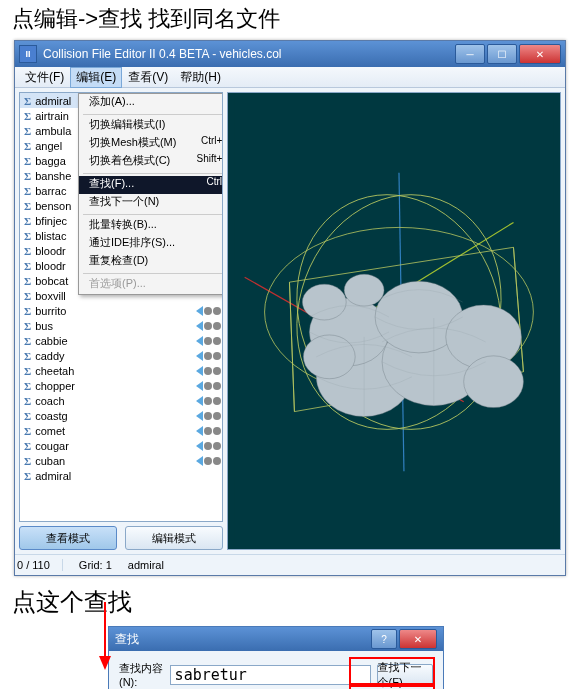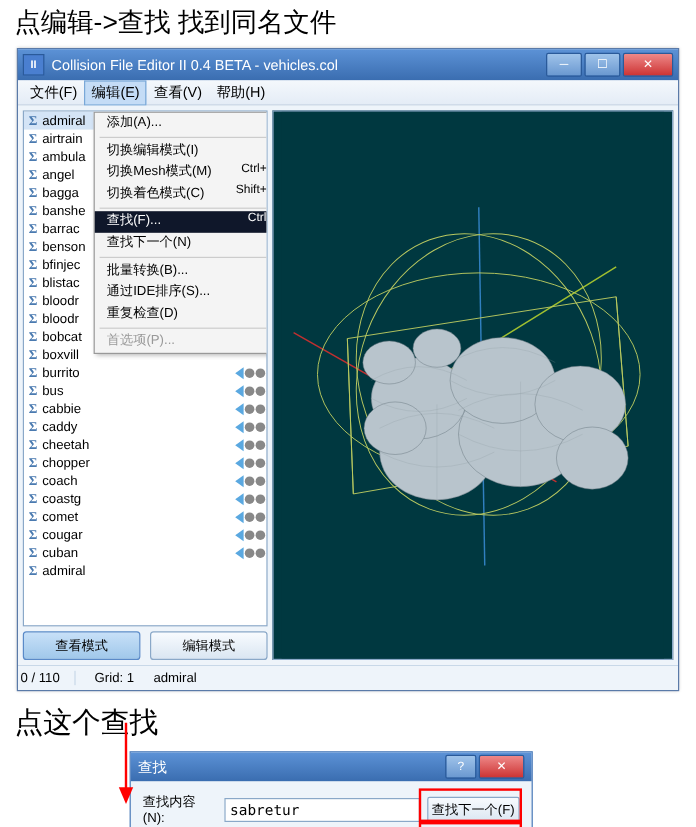--- a/index.html
+++ b/index.html
@@ -36,21 +36,21 @@
 .viewport{flex:1;background:#003840;border:1px solid #8aa8c8;position:relative;overflow:hidden}
 .statusbar{height:20px;background:#eef4fa;border-top:1px solid #c8d8e8;display:flex;align-items:center;font-size:11px;padding:0 2px;gap:16px}
 .statusbar span:first-child{border-right:1px solid #c8d8e8;padding-right:12px}
 .ann2{font-size:24px;padding:8px 12px 4px}
 .dlg{width:334px;margin:4px 0 0 108px;border:1px solid #4a7ab8;background:#eef4fa}
 .dlgtitle{height:24px;background:linear-gradient(#5c92d6,#3a6db0);display:flex;align-items:center;padding:0 6px;color:#fff;font-size:12px}
 .dlgtitle .tbtns{margin-left:auto}
 .dlgbody{padding:10px 10px 14px;position:relative}
 .frow{display:flex;align-items:center;gap:6px;margin-bottom:4px}
 .frow label{font-size:11px}
-.tinput{flex:1;height:18px;border:1px solid #8aa8c8;background:#fff;padding:0 4px;font-size:12px;font-family:monospace}
+.tinput{flex:1;height:18px;border:1px solid #8aa8c8;background:#fff;padding:0 4px;font-size:15px;font-family:monospace}
 .dlgbtn{width:76px;height:20px;background:linear-gradient(#f8fbfe,#dae6f2);border:1px solid #8aa8c8;border-radius:2px;font-size:11px;display:flex;align-items:center;justify-content:center;cursor:pointer}
 .redbox{position:absolute;border:2px solid red;pointer-events:none}
 svg{display:block}
 .redline{stroke:red;stroke-width:2;fill:none}
 </style>
 </head>
 <body>
 
 <div class="ann">点编辑-&gt;查找  找到同名文件</div>
 

